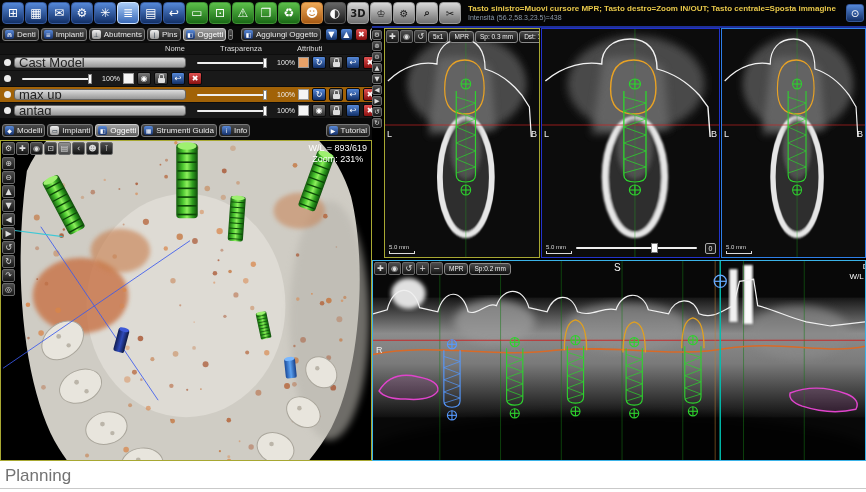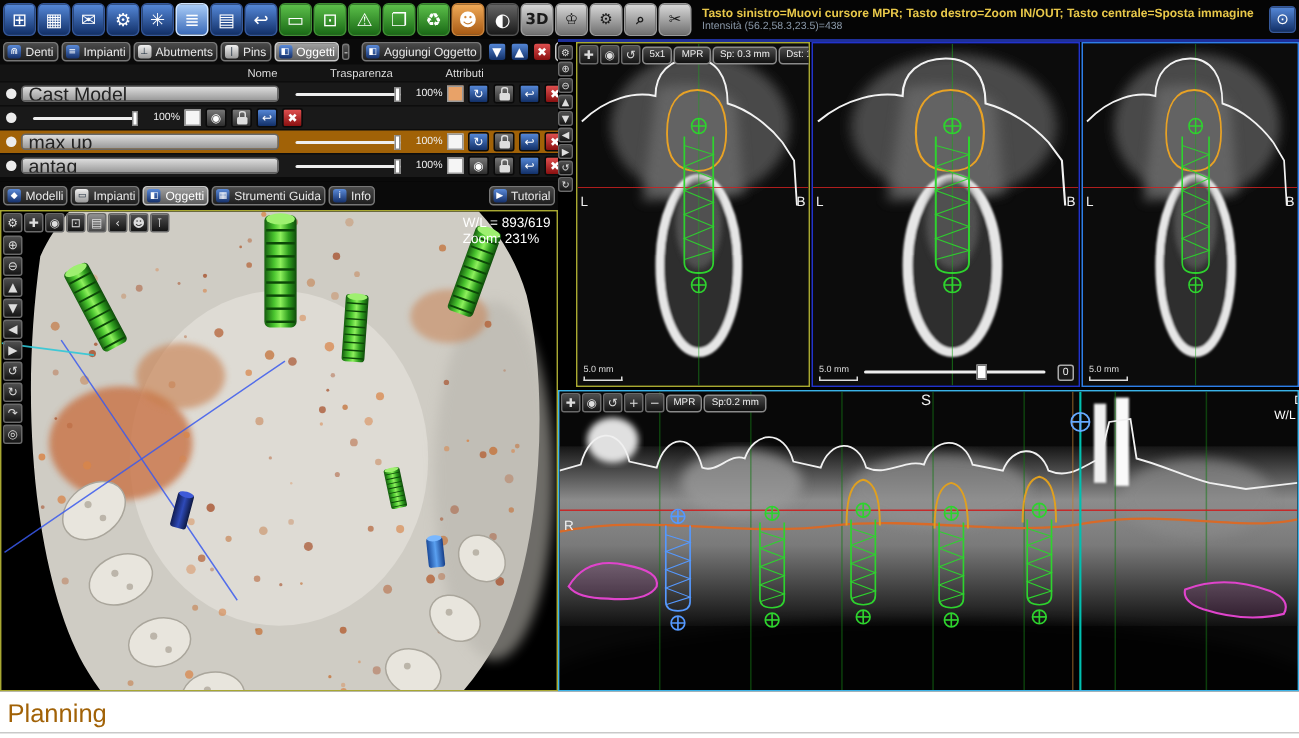--- a/index.html
+++ b/index.html
@@ -56,21 +56,21 @@
   
   .vtabs{height:19px;flex:none;display:flex;align-items:center;gap:2px;padding:2px;background:#0a0a0a}
   .spacer{flex:1}
   
   .v3d{flex:1;border:1px solid #a8a832;position:relative;min-height:0;overflow:hidden;background:#000}
   .v3d svg{position:absolute;inset:0;width:100%;height:100%}
   .mini{width:13px;height:13px;background:linear-gradient(#4e4e4e,#151515);border:1px solid #6a6a6a;border-radius:2px;color:#ddd;font-size:8px;line-height:1;display:flex;align-items:center;justify-content:center;font-family:"DejaVu Sans",sans-serif;flex:none;cursor:pointer}
   .mini.sel{background:linear-gradient(#909090,#474747)}
   .v3d-top{position:absolute;top:1px;left:1px;display:flex;gap:1px;z-index:4}
   .v3d-left{position:absolute;top:16px;left:1px;display:flex;flex-direction:column;gap:1px;z-index:4}
-  .wl{position:absolute;top:2px;right:4px;text-align:left;color:#fff;font-size:9px;line-height:1.25;z-index:4}
+  .wl{position:absolute;top:2px;right:4px;text-align:center;color:#fff;font-size:9px;line-height:1.25;z-index:4}
   
   .mprrow{height:230px;flex:none;display:flex;min-width:0}
   .mside{width:11px;flex:none;display:flex;flex-direction:column;gap:1px;padding-top:2px}
   .mside .mini{width:10px;height:10px;font-size:6.5px}
   .mview{position:relative;overflow:hidden;margin-left:1px;background:#050505}
   .mview svg{position:absolute;inset:0;width:100%;height:100%}
   .mv1{width:156px;border:1px solid #a8a832}
   .mv2{width:179px;border:1px solid #2233cc}
   .mv3{flex:1;border:1px solid #2e7fe8}
   .mtb{position:absolute;top:1px;left:1px;display:flex;gap:1px;align-items:center;z-index:5}
@@ -83,21 +83,21 @@
   .vslider .t{position:absolute;left:0;right:0;top:4px;height:2px;background:#eee;border-radius:1px}
   .vslider .h{position:absolute;left:62%;top:0;width:7px;height:10px;background:#fff;border:1px solid #777}
   .sval{position:absolute;right:3px;bottom:3px;width:11px;height:11px;border:1px solid #aaa;background:#1a1a1a;color:#eee;font-size:7px;display:flex;align-items:center;justify-content:center;border-radius:2px;z-index:5}
   
   .pano{flex:1;border:1px solid #3bb3e8;margin-top:2px;position:relative;overflow:hidden;min-height:0;background:#050505}
   .pano svg{position:absolute;inset:0;width:100%;height:100%}
   .p-s{position:absolute;top:1px;left:49%;color:#f0f0f0;font-size:10px;z-index:5}
   .p-r{position:absolute;left:3px;top:42%;color:#f0f0f0;font-size:9px;z-index:5}
   .p-info{position:absolute;right:-12px;top:1px;text-align:right;color:#fff;font-size:8px;line-height:1.3;z-index:5}
   
-  .cap{height:31px;background:#fff;position:relative;padding:5px 0 0 5px;font-size:17px;color:#a16207}
+  .cap{height:31px;background:#fff;position:relative;padding:5px 0 0 5px;font-size:17px;color:#737373}
   .cap .line{position:absolute;left:0;right:0;bottom:3px;border-top:1px solid #c9c9c9}
 </style>
 </head>
 <body>
 
 <svg width="0" height="0" style="position:absolute" aria-hidden="true">
   <defs>
     <filter id="b1">
         <feGaussianBlur stdDeviation="0.8"></feGaussianBlur>
       </filter>

